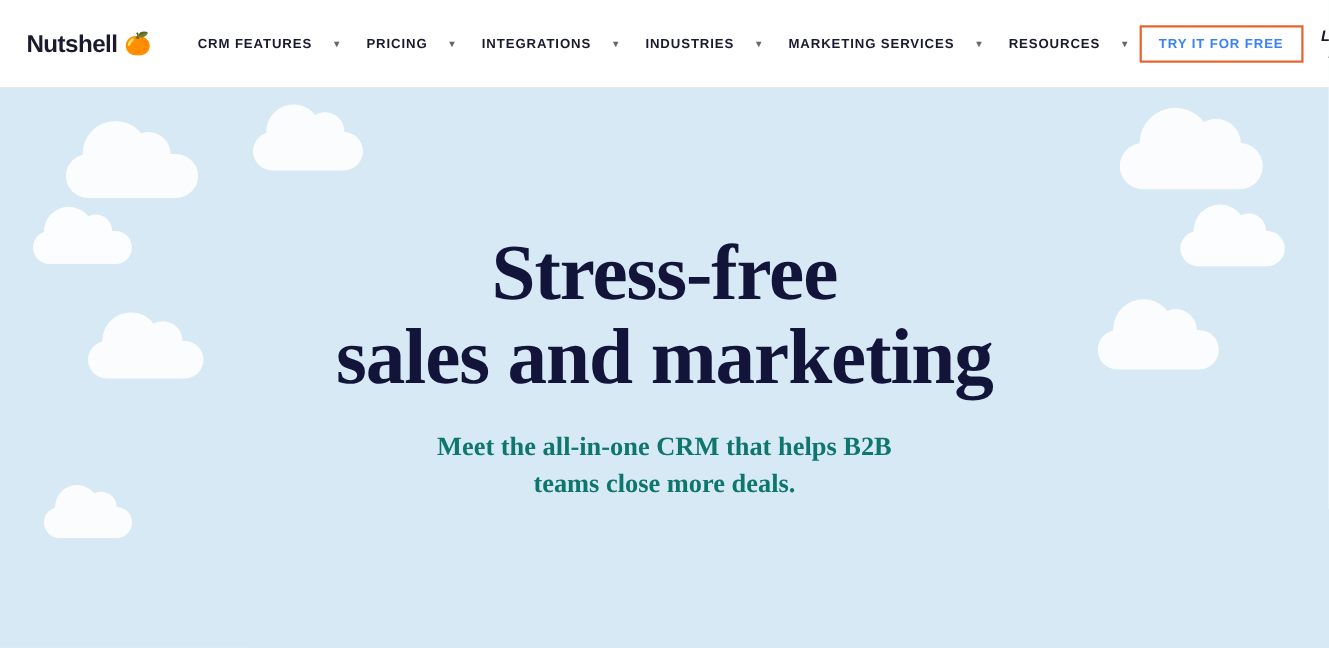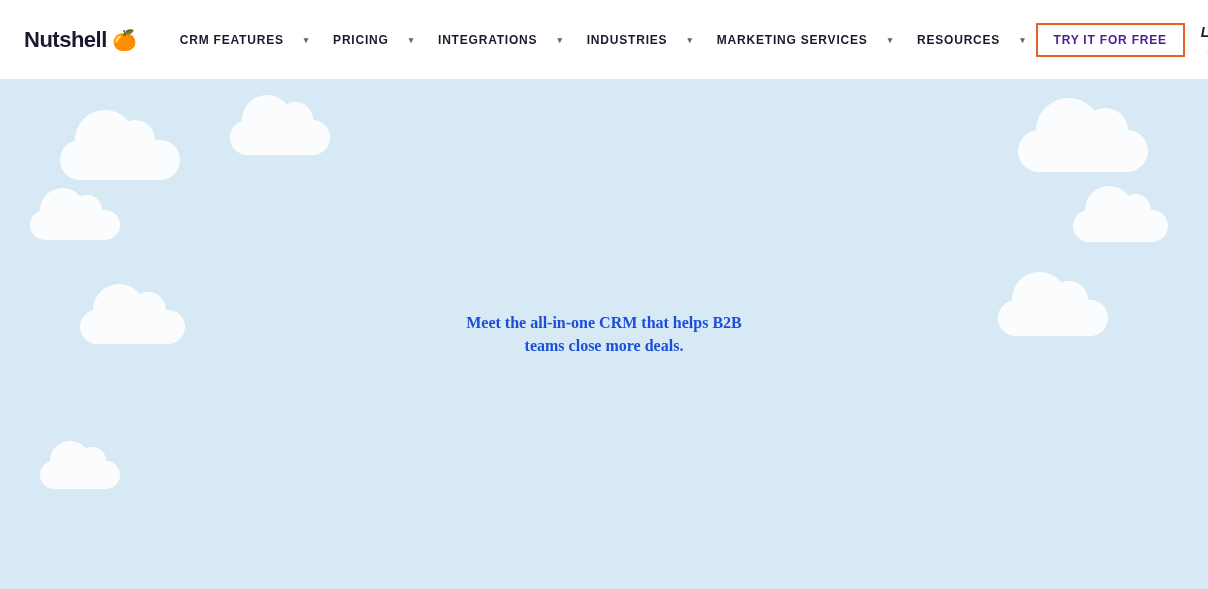--- a/index.html
+++ b/index.html
@@ -76,21 +76,21 @@
     }
 
     .nav-actions {
       display: flex;
       align-items: center;
       gap: 16px;
     }
 
     .btn-try {
       border: 2px solid #e8612a;
-      color: #4c1d95;
+      color: #3b82f6;
       background: transparent;
       padding: 8px 16px;
       font-size: 12px;
       font-weight: 700;
       letter-spacing: 0.8px;
       text-transform: uppercase;
       cursor: pointer;
       white-space: nowrap;
     }
 
@@ -137,23 +137,23 @@
       font-size: 72px;
       font-weight: 900;
       color: #12143a;
       line-height: 1.05;
       font-family: Georgia, 'Times New Roman', serif;
       margin-bottom: 28px;
       letter-spacing: -1px;
     }
 
     .hero-subheadline {
-      font-size: 16px;
+      font-size: 24px;
       font-weight: 700;
-      color: #1d4ed8;
+      color: #0f766e;
       line-height: 1.4;
       font-family: Georgia, 'Times New Roman', serif;
     }
 
     
     .cloud {
       position: absolute;
       background: #fff;
       border-radius: 50px;
       opacity: 0.9;
@@ -380,18 +380,22 @@
   <div class="cloud cloud-1"></div>
   <div class="cloud cloud-2"></div>
   <div class="cloud cloud-3"></div>
   <div class="cloud cloud-4"></div>
   <div class="cloud cloud-5"></div>
   <div class="cloud cloud-6"></div>
   <div class="cloud cloud-7"></div>
   <div class="cloud cloud-8"></div>
 
   <div class="hero-content">
+    <h1 class="hero-headline">
+      <span>Stress-free</span><br>
+      <span>sales and marketing</span>
+    </h1>
     <p class="hero-subheadline">
       <span>Meet the all-in-one CRM that helps B2B</span><br>
       <span>teams close more deals.</span>
     </p>
   </div>
 </section>
 
 </body></html>

